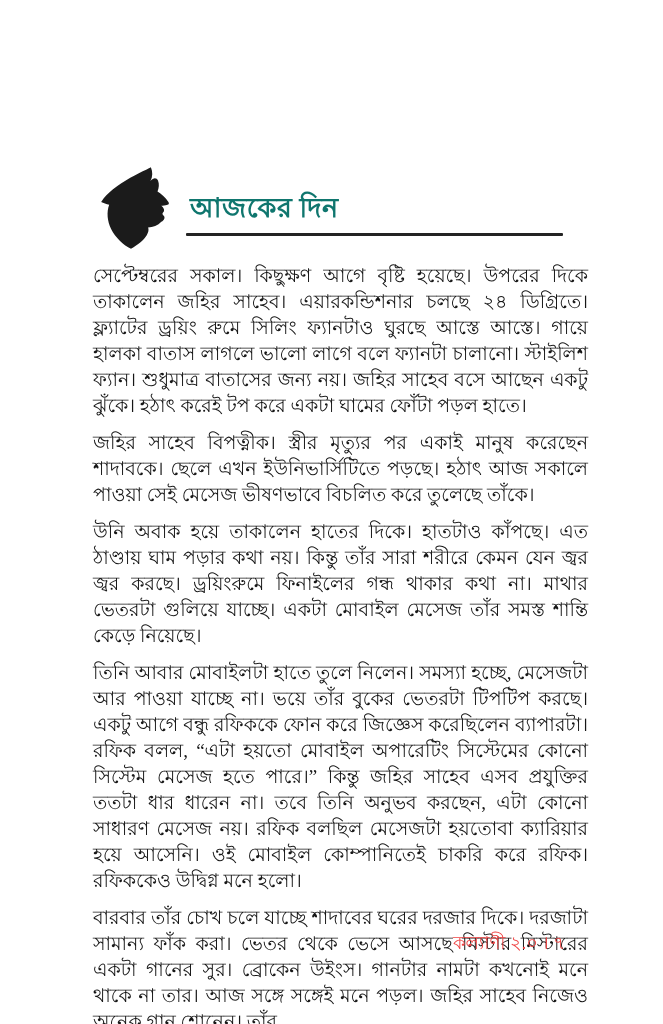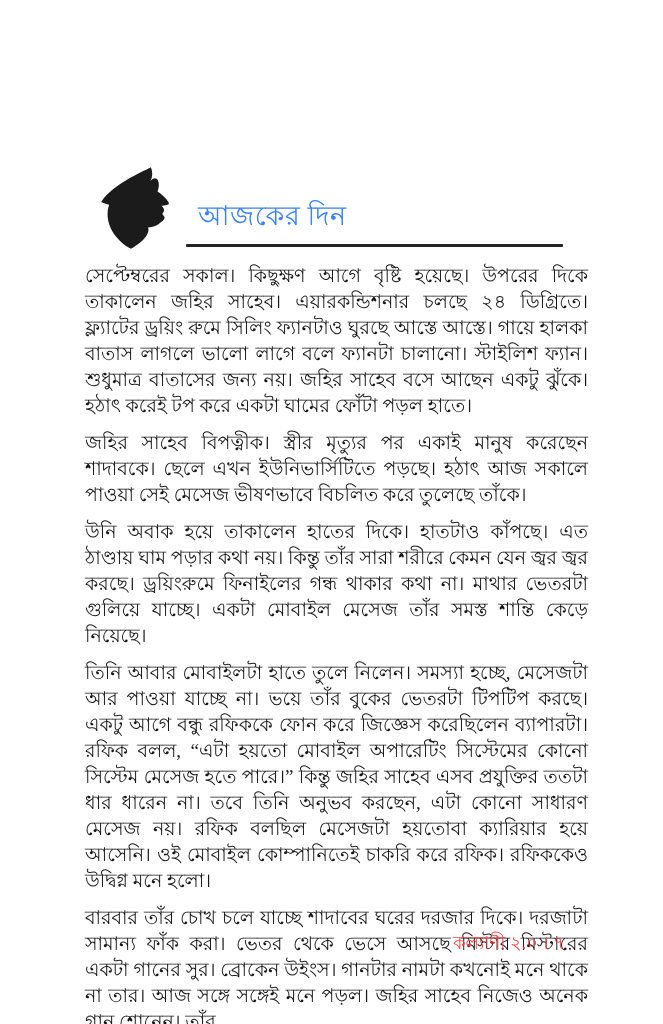--- a/index.html
+++ b/index.html
@@ -25,43 +25,43 @@
     top: 0;
     width: 90px;
     height: 93px;
   }
   .icon-wrap svg { display: block; width: 100%; height: 100%; }
   .title-wrap {
     padding-left: 101px;
     padding-top: 26px;
   }
   .chapter-title {
-    margin: 12px;
+    margin: 4px;
     font-size: 27px;
-    font-weight: normal;
+    font-weight: bold;
     line-height: 1.15;
-    color: #3b82f6;
+    color: #0f766e;
     letter-spacing: 0.5px;
   }
   .title-rule {
     width: 377px;
     height: 3px;
     background: #232323;
     margin-top: 9px;
     border-radius: 1px;
   }
   .body-text {
     margin-top: 14px;
     font-size: 19px;
     line-height: 26px;
     text-align: justify;
     color: #161616;
   }
   .body-text p {
-    margin: 0 0 11px 0;
+    margin: 0 0 11px 8px;
     text-indent: 0;
   }
   .page-footer {
     position: absolute;
     top: 929px;
     right: 98px;
     font-size: 18px;
     color: #ef4444;
     white-space: nowrap;
   }

